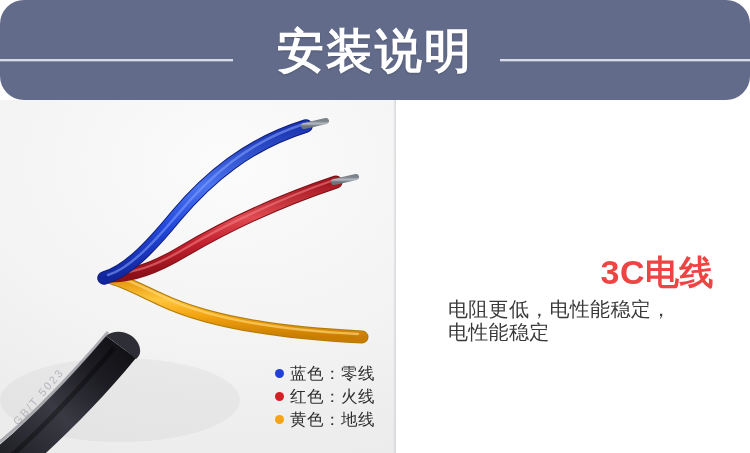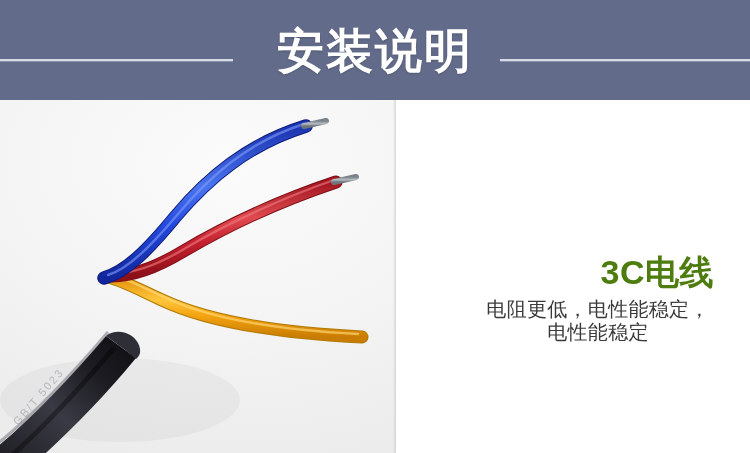--- a/index.html
+++ b/index.html
@@ -23,20 +23,21 @@
 
   
   .header {
     position: absolute;
     left: 0;
     top: 0;
     width: 750px;
     height: 100px;
     background: #626b8a;
     overflow: hidden;
+    border-radius: 24px;
   }
   .header-rule {
     position: absolute;
     top: 59px;
     height: 2px;
     background: #d8dce8;
     box-shadow: 0 1px 0 rgba(255,255,255,0.25);
   }
   .header-rule.left  { left: 0;   width: 233px; }
   .header-rule.right { left: 500px; width: 250px; }
@@ -123,36 +124,36 @@
     background: #ffffff;
   }
   .headline {
     position: absolute;
     left: 0;
     top: 152px;
     width: 318px;
     text-align: right;
     font-size: 34px;
     font-weight: bold;
-    color: #4d7c0f;
+    color: #ef4444;
     line-height: 40px;
     letter-spacing: 0.5px;
     white-space: nowrap;
   }
   .subcopy {
     position: absolute;
     left: 52px;
     top: 198px;
     width: 300px;
     font-size: 20px;
     color: #3a3a3a;
     line-height: 23px;
     letter-spacing: 0.3px;
   }
-  .subcopy-line { display: block; white-space: nowrap; text-align: center; }
+  .subcopy-line { display: block; white-space: nowrap; }
 </style>
 </head>
 <body>
 
 <div id="page">
 
   <div class="header">
     <div class="header-rule left"></div>
     <div class="header-rule right"></div>
     <div class="header-title">安装说明</div>
@@ -220,20 +221,34 @@
       <path d="M -30,368 C 10,340 58,292 106,236 L 136,258 C 92,312 44,356 2,392 Z" fill="url(#gSheath)"></path>
       <path d="M 106,236 C 116,228 132,232 138,243 C 142,251 140,256 136,259
                C 126,250 114,242 106,236 Z" fill="#2e2e36"></path>
       <path d="M -24,360 C 16,332 62,286 108,232" stroke="#5a5a66" stroke-width="3" fill="none" opacity="0.45"></path>
       <path d="M -16,378 C 22,350 68,302 114,248" stroke="#000000" stroke-width="5" fill="none" opacity="0.35"></path>
       <text x="18" y="326" transform="rotate(-49 18 326)" font-family="Liberation Sans, sans-serif" font-size="11" fill="#8e8e98" opacity="0.55" letter-spacing="2">GB/T 5023</text>
     </svg>
     <div class="photo-edge"></div>
   </div>
 
+  <div class="legend">
+    <div class="legend-row">
+      <span class="legend-dot" style="background:#2240d8"></span>
+      <span class="legend-label">蓝色：零线</span>
+    </div>
+    <div class="legend-row">
+      <span class="legend-dot" style="background:#d61f24"></span>
+      <span class="legend-label">红色：火线</span>
+    </div>
+    <div class="legend-row">
+      <span class="legend-dot" style="background:#f5a514"></span>
+      <span class="legend-label">黄色：地线</span>
+    </div>
+  </div>
 
   <div class="right-panel">
     <div class="headline">3C电线</div>
     <div class="subcopy">
       <span class="subcopy-line">电阻更低，电性能稳定，</span>
       <span class="subcopy-line">电性能稳定</span>
     </div>
   </div>
 
 </div>

